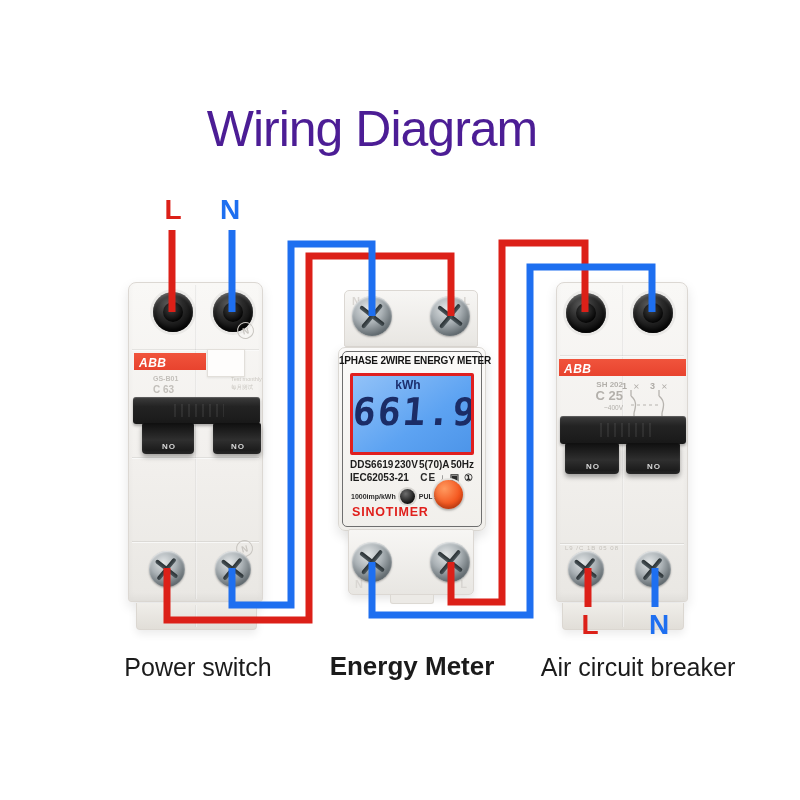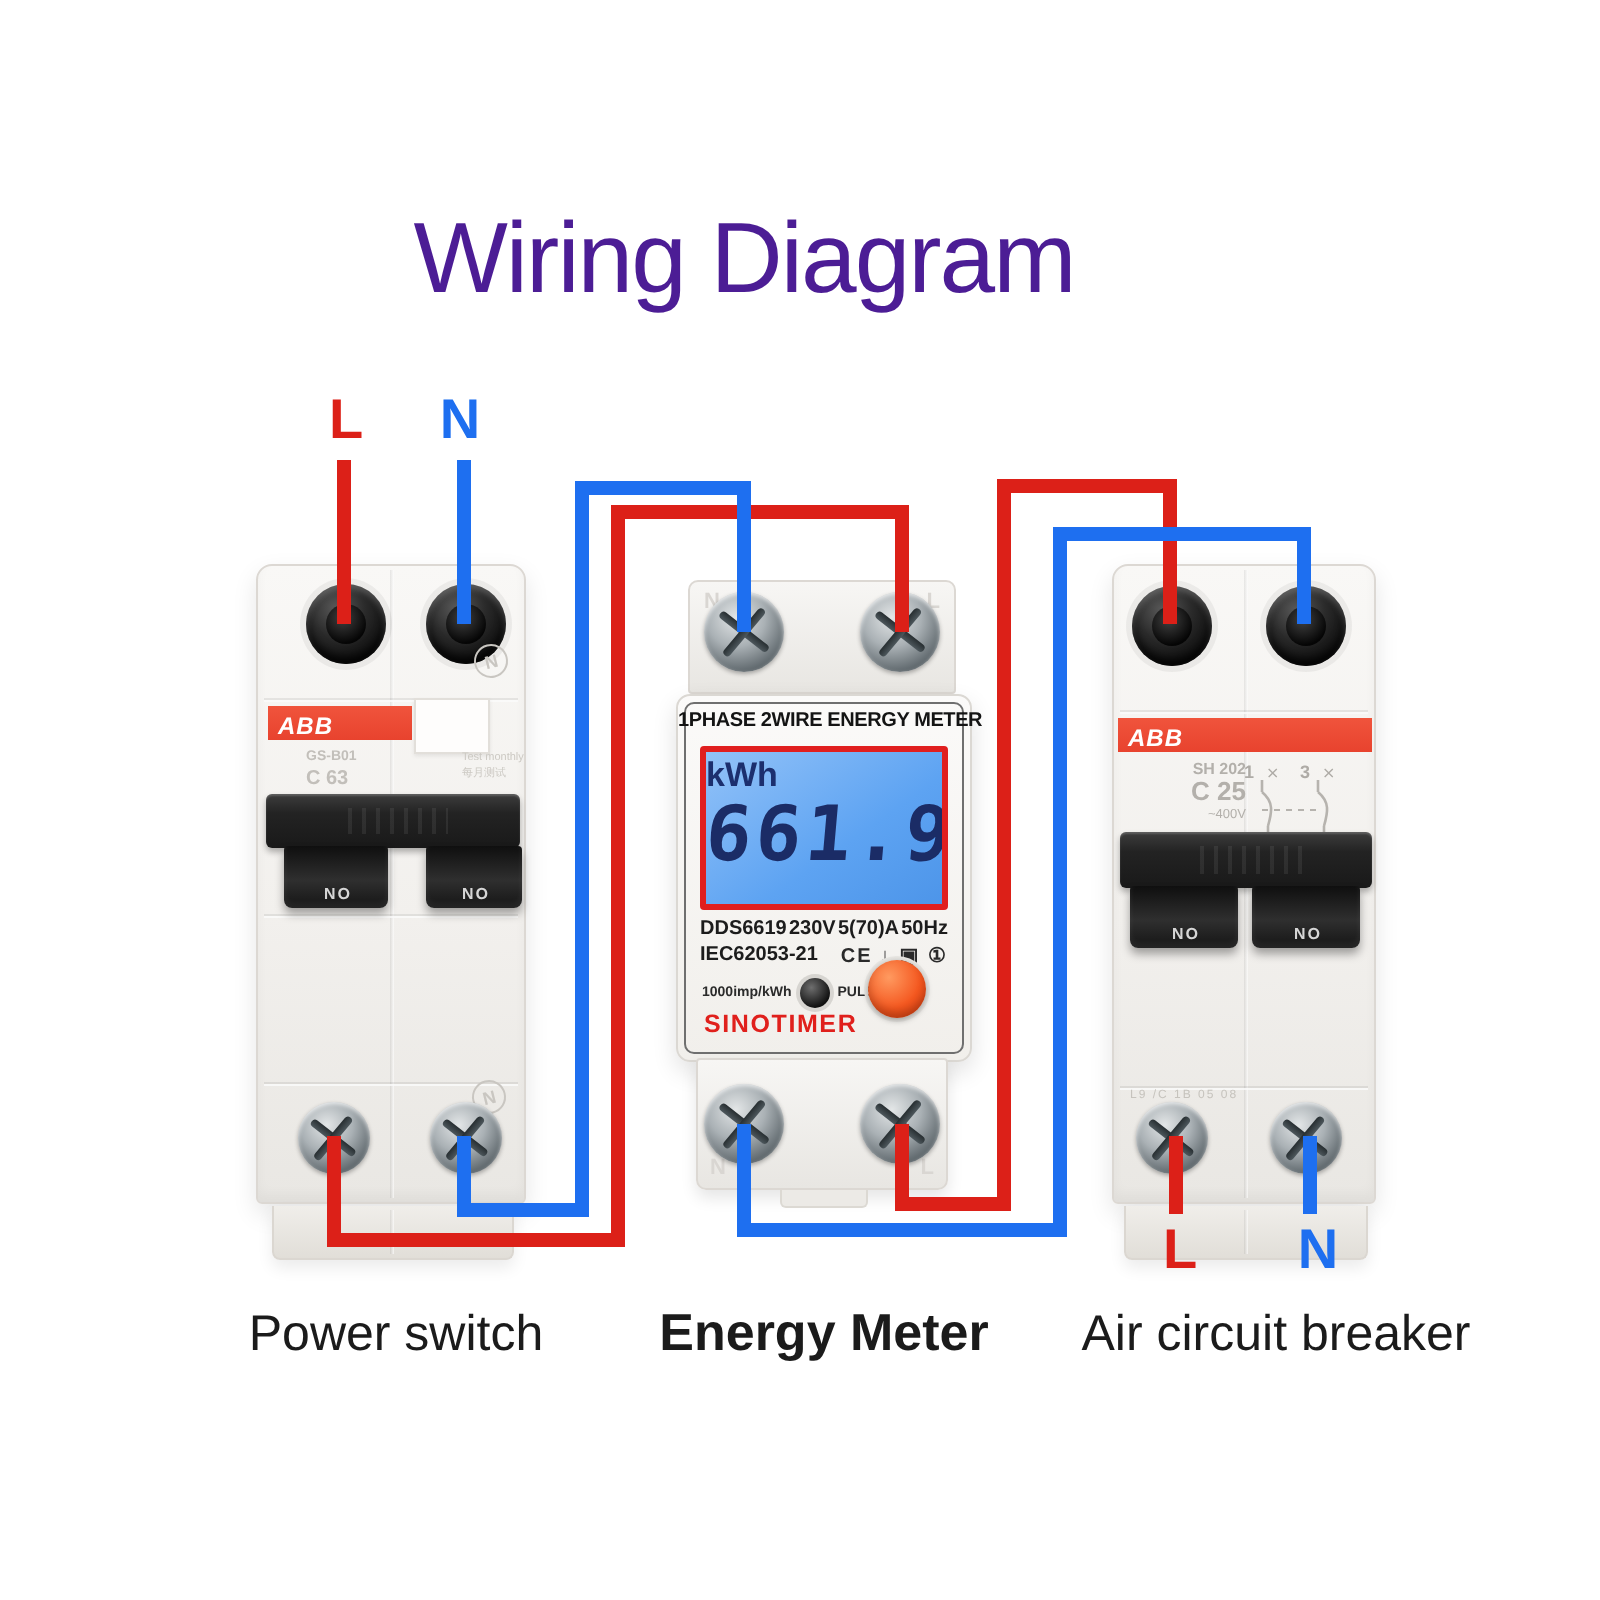--- a/index.html
+++ b/index.html
@@ -82,21 +82,21 @@
   .meter-top-block{border-radius:5px 5px 2px 2px;}
   .meter-bottom-block{border-radius:2px 2px 5px 5px;box-shadow:0 4px 8px rgba(0,0,0,.10);}
   .emboss{position:absolute;font-size:11px;font-weight:bold;color:#d9d6d2;}
   .meter-face{position:absolute;background:linear-gradient(180deg,#fbfaf9,#f1efeb);
     border:1px solid #dbd8d3;border-radius:7px;box-shadow:0 5px 12px rgba(0,0,0,.12);}
   .meter-outline{position:absolute;inset:3px;border:1px solid #6f6f6f;border-radius:5px;}
   .meter-header{position:absolute;left:0;right:0;top:7px;text-align:center;
     font-size:10px;font-weight:bold;color:#141414;letter-spacing:-.2px;white-space:nowrap;}
   .lcd{position:absolute;border:3px solid var(--lcd-border,#e01f1f);border-radius:2px;
     background:linear-gradient(145deg,#92c2f8 0%,#5da3f2 60%,#4d95e9 100%);overflow:hidden;box-sizing:border-box;}
-  .lcd-unit{text-align:left;padding:3px 8px 0 0;font-size:17px;font-weight:bold;color:#1c2f6e;line-height:1;}
+  .lcd-unit{text-align:center;padding:3px 8px 0 0;font-size:12px;font-weight:bold;color:#1c2f6e;line-height:1;}
   .lcd-reading{text-align:right;padding-right:9px;margin-top:3px;
     font-family:"DejaVu Sans Mono",monospace;font-size:38px;font-weight:bold;color:#1b2c66;
     transform:skewX(-5deg);line-height:.95;letter-spacing:2px;}
   .spec-row{position:absolute;left:11px;right:11px;display:flex;justify-content:space-between;
     font-size:10px;font-weight:bold;color:#1c1c1c;white-space:nowrap;}
   .marks{letter-spacing:1px;color:#2a2a2a;}
   .pulse-row{position:absolute;left:12px;display:flex;align-items:center;gap:4px;}
   .pulse-rate,.pulse-label{font-size:7px;font-weight:bold;color:#2b2b2b;}
   .pulse-dot{width:15px;height:15px;border-radius:50%;
     background:radial-gradient(circle at 38% 32%,#6e6e6e,#101010 72%);box-shadow:0 0 0 2px #d7d5d1;}

